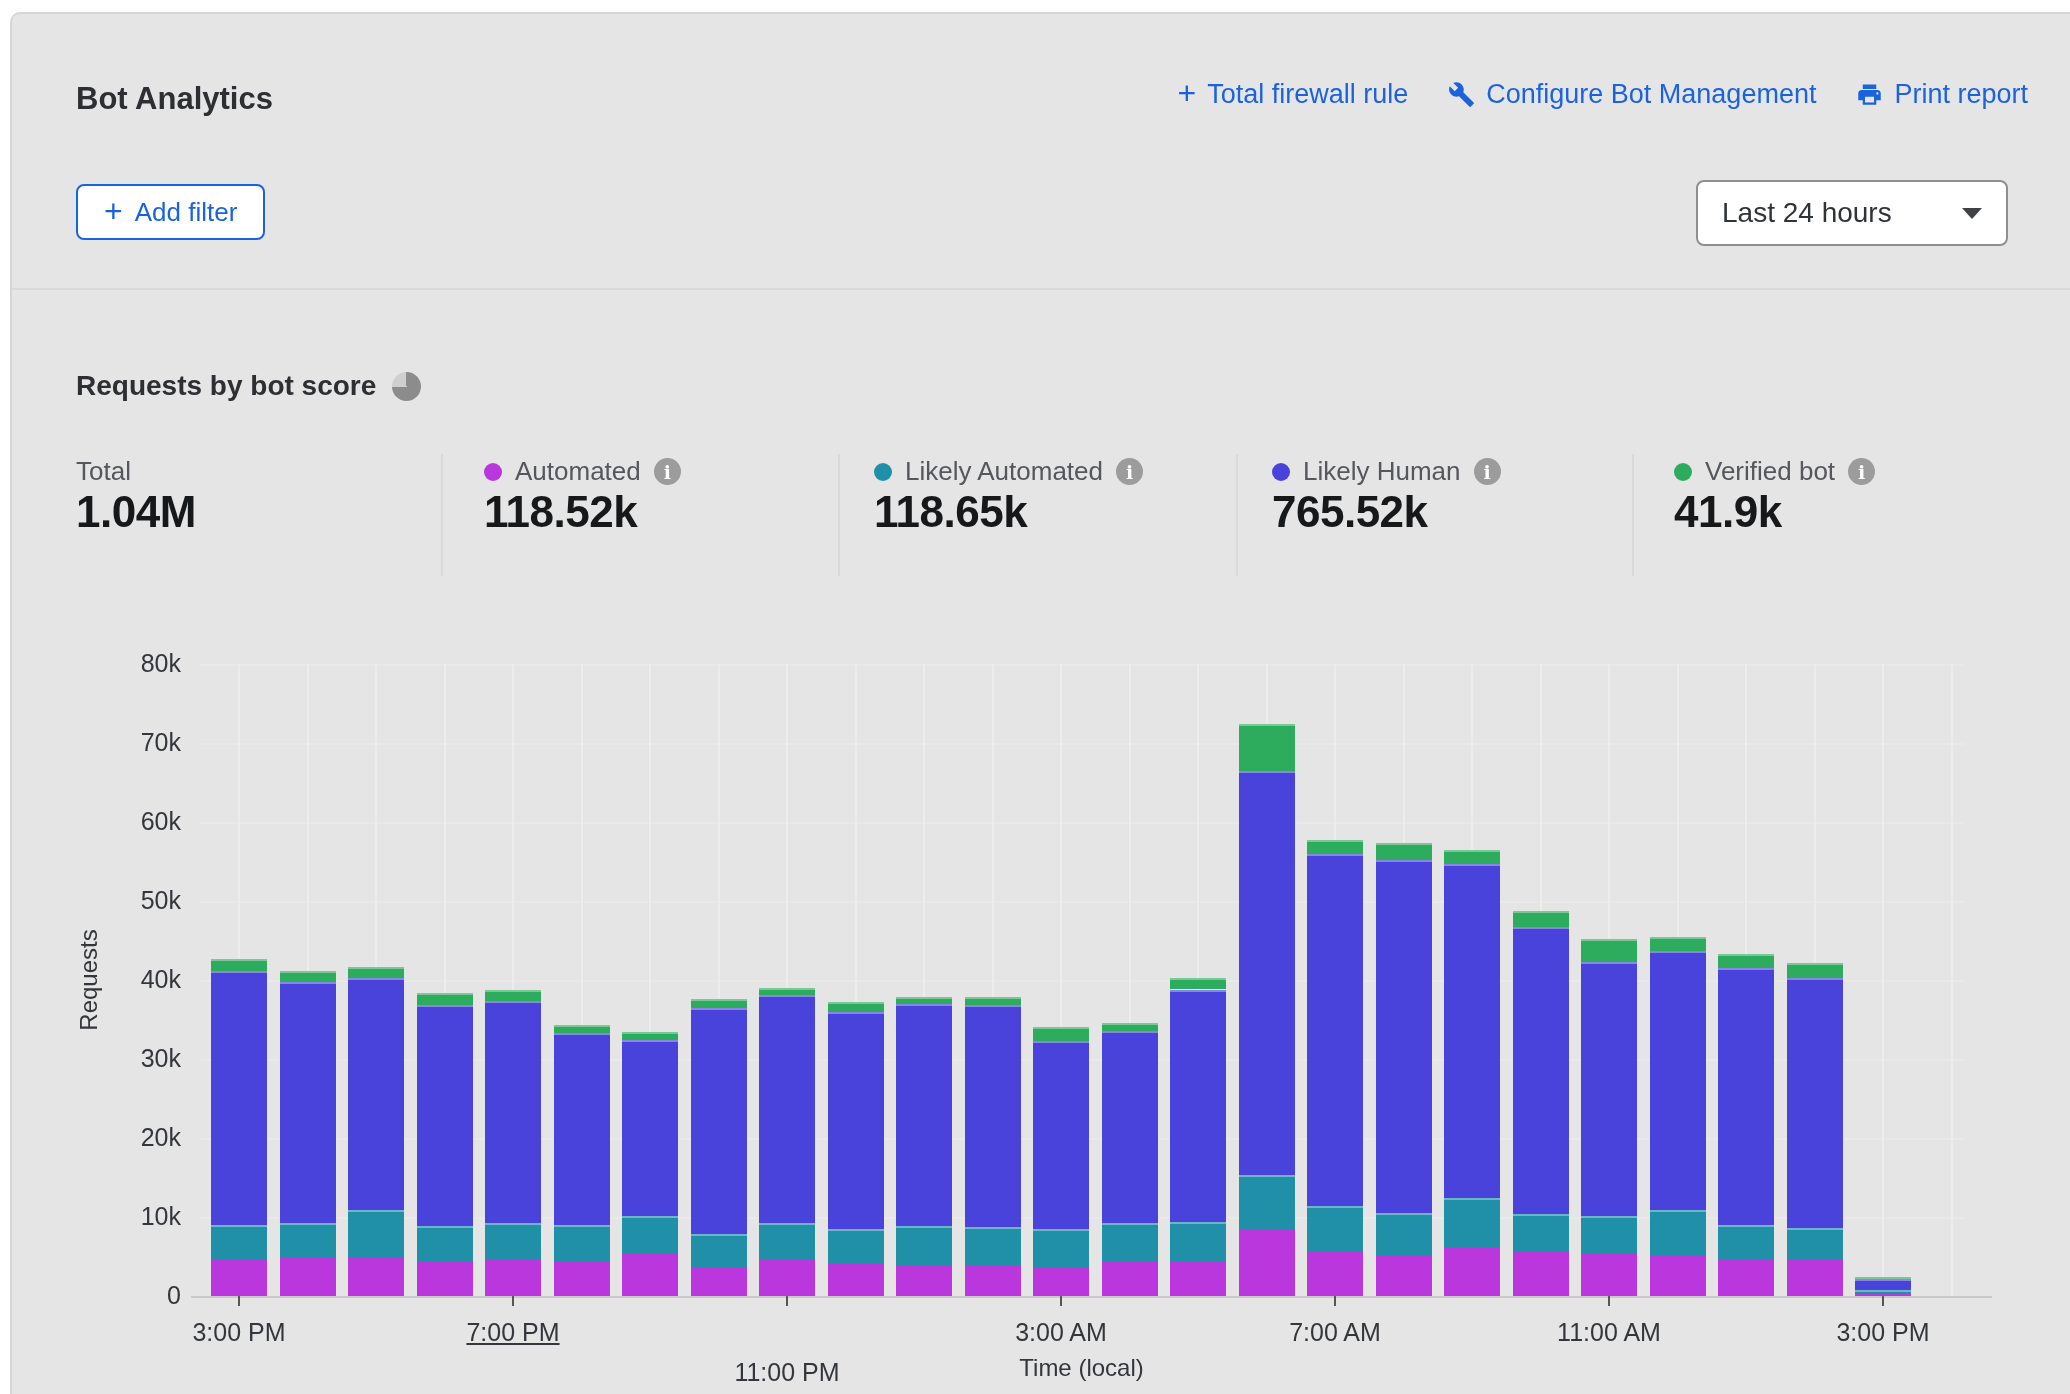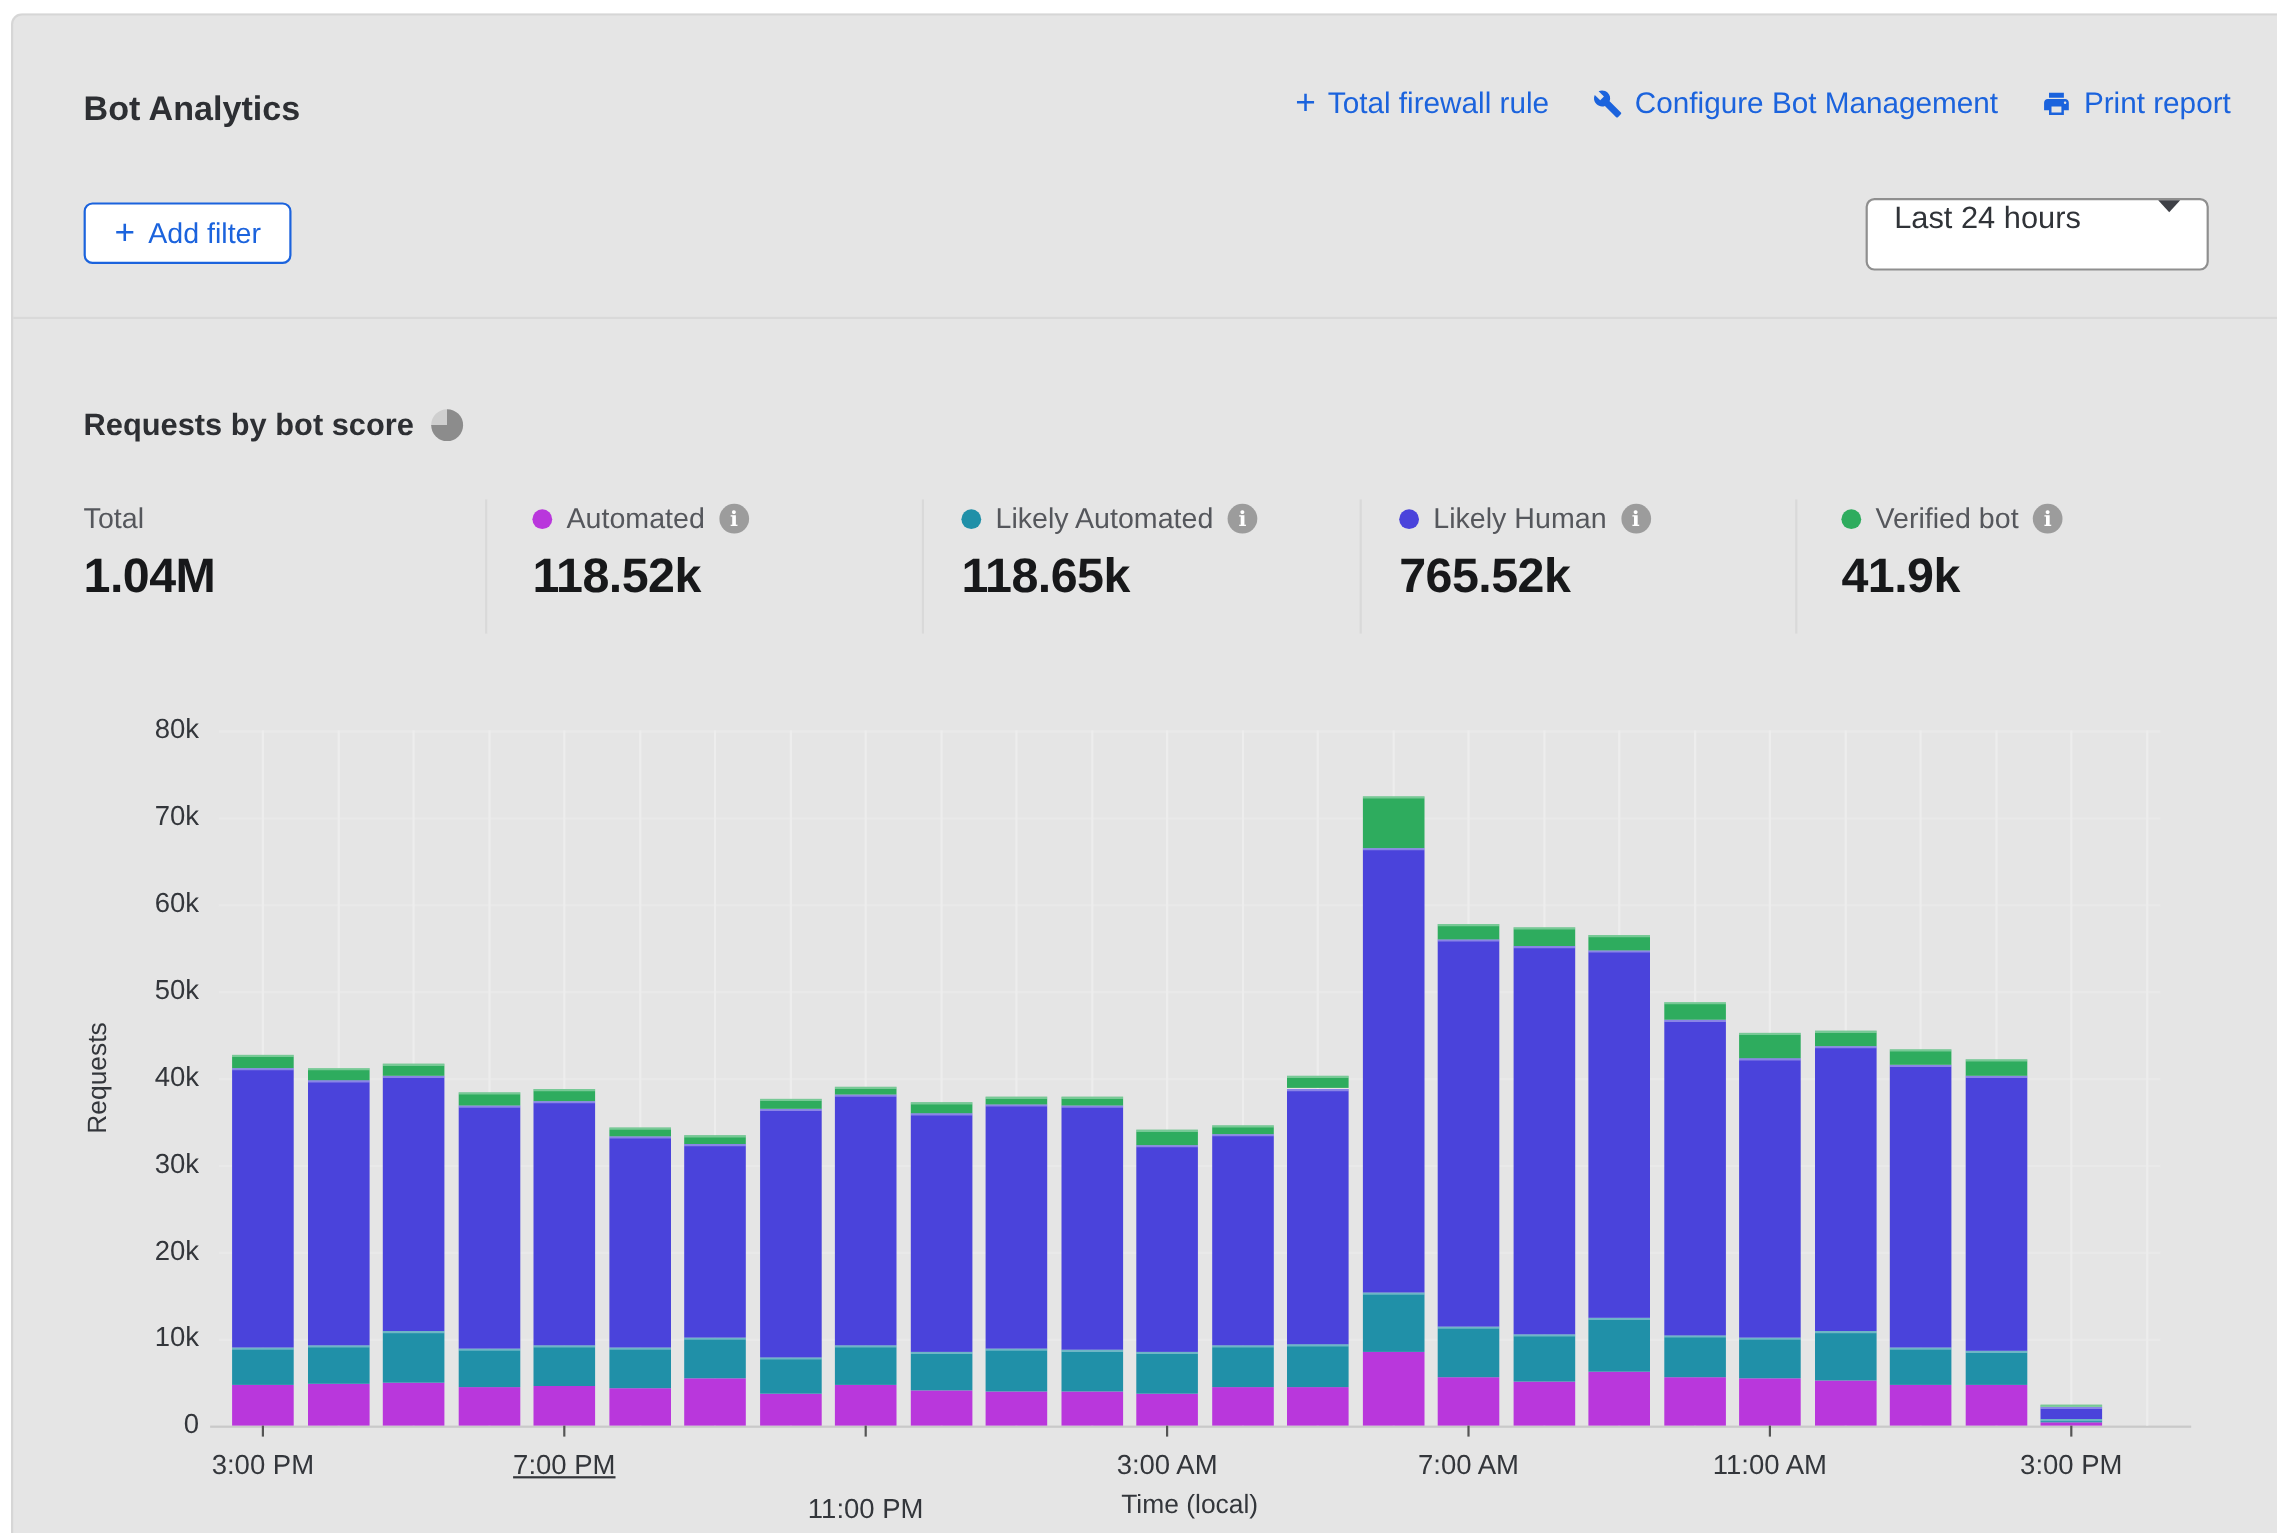--- a/index.html
+++ b/index.html
@@ -8,38 +8,38 @@
     background:#e5e5e5;border:2px solid #d6d6d6;border-bottom:none;border-radius:10px 10px 0 0;padding-left:32px;}
   .page-title{position:absolute;left:64px;top:46px;font-size:31px;font-weight:700;color:#2d2f33;}
   .actions{position:absolute;right:56px;top:64px;display:flex;align-items:center;gap:40px;}
   .action{display:flex;align-items:center;gap:11px;color:#1b63dd;font-size:27px;font-weight:500;cursor:pointer;text-decoration:none;}
   .plus-glyph{font-size:32px;font-weight:400;line-height:1;position:relative;top:-1px;}
   .action svg{width:27px;height:27px;fill:#1b63dd;}
   .add-filter{position:absolute;left:64px;top:170px;height:56px;display:flex;align-items:center;gap:12px;
     padding:0 26px;background:#fff;border:2px solid #1b63dd;border-radius:8px;color:#1b63dd;
     font-size:26px;font-family:"Liberation Sans",sans-serif;cursor:pointer;}
   .time-select{position:absolute;left:1684px;top:166px;width:312px;height:66px;box-sizing:border-box;
-    border:2px solid #8f8f8f;border-radius:8px;display:flex;justify-content:space-between;
+    border:2px solid #8f8f8f;border-radius:8px;display:flex;align-items:center;justify-content:space-between;
     padding:0 24px;font-size:28px;color:#303338;background:#fff;cursor:pointer;}
   .chevron{width:0;height:0;border-left:10px solid transparent;border-right:10px solid transparent;
     border-top:11px solid #3f4147;}
   .divider{position:absolute;left:0;top:274px;width:100%;height:2px;background:#d9d9d9;}
   .section-row{position:absolute;left:64px;top:356px;display:flex;align-items:center;gap:16px;}
   .section-title{font-size:28px;font-weight:700;color:#2d2f33;}
   .pie-icon{width:29px;height:29px;border-radius:50%;
     background:conic-gradient(from 270deg,#cfcfcf 0deg 90deg,#8c8c8c 90deg 360deg);}
   .stats{position:absolute;left:0;top:442px;width:100%;height:130px;}
   .stat-col{position:absolute;top:0;}
   .stat-label-row{display:flex;align-items:center;gap:13px;}
   .stat-label{font-size:26px;color:#55575c;}
   .stat-dot{width:18px;height:18px;border-radius:50%;}
   .info-icon{width:27px;height:27px;border-radius:50%;background:#9c9c9c;color:#fff;
     display:flex;align-items:center;justify-content:center;font-size:19px;font-weight:700;
     font-family:"DejaVu Serif",serif;cursor:pointer;}
-  .stat-value{margin-top:12px;font-size:44px;font-weight:700;color:#17181a;letter-spacing:-0.5px;}
+  .stat-value{margin-top:0;font-size:44px;font-weight:700;color:#17181a;letter-spacing:-0.5px;}
   .stat-divider{position:absolute;top:-2px;width:2px;height:122px;background:#d9d9d9;}
   .plot{position:absolute;left:187px;top:650px;width:1765px;height:632px;}
   .hgrid{position:absolute;left:0;width:100%;height:2px;background:#e9e9e9;}
   .vgrid{position:absolute;top:0;height:100%;width:2px;background:#ededed;}
   .axis-line{position:absolute;left:-8px;right:-28px;bottom:-2px;height:2px;background:#c9c9c9;}
   .bar-seg{position:absolute;box-sizing:border-box;}
   .bar-seg.upper{border-top:2px solid rgba(255,255,255,0.35);}
   .ylabel{position:absolute;width:110px;left:-128px;text-align:right;font-size:25px;color:#33363b;}
   .xlabel{position:absolute;font-size:25px;color:#33363b;transform:translateX(-50%);top:654px;white-space:nowrap;}
   .xtick{position:absolute;width:2px;height:10px;background:#555;top:632px;}

